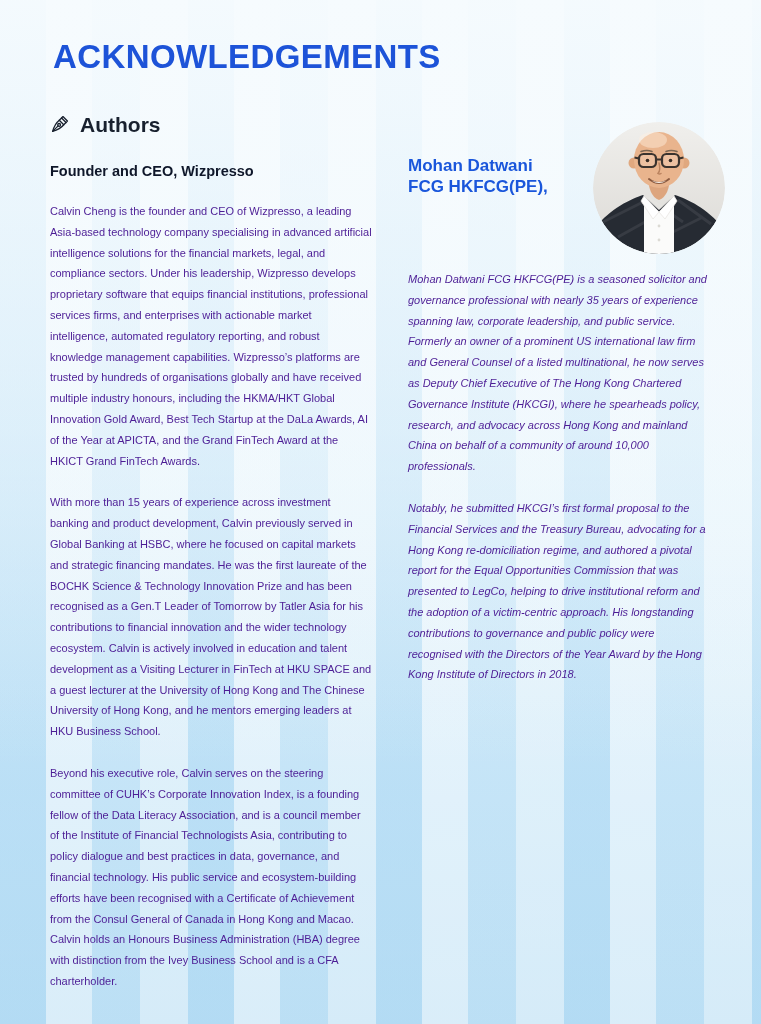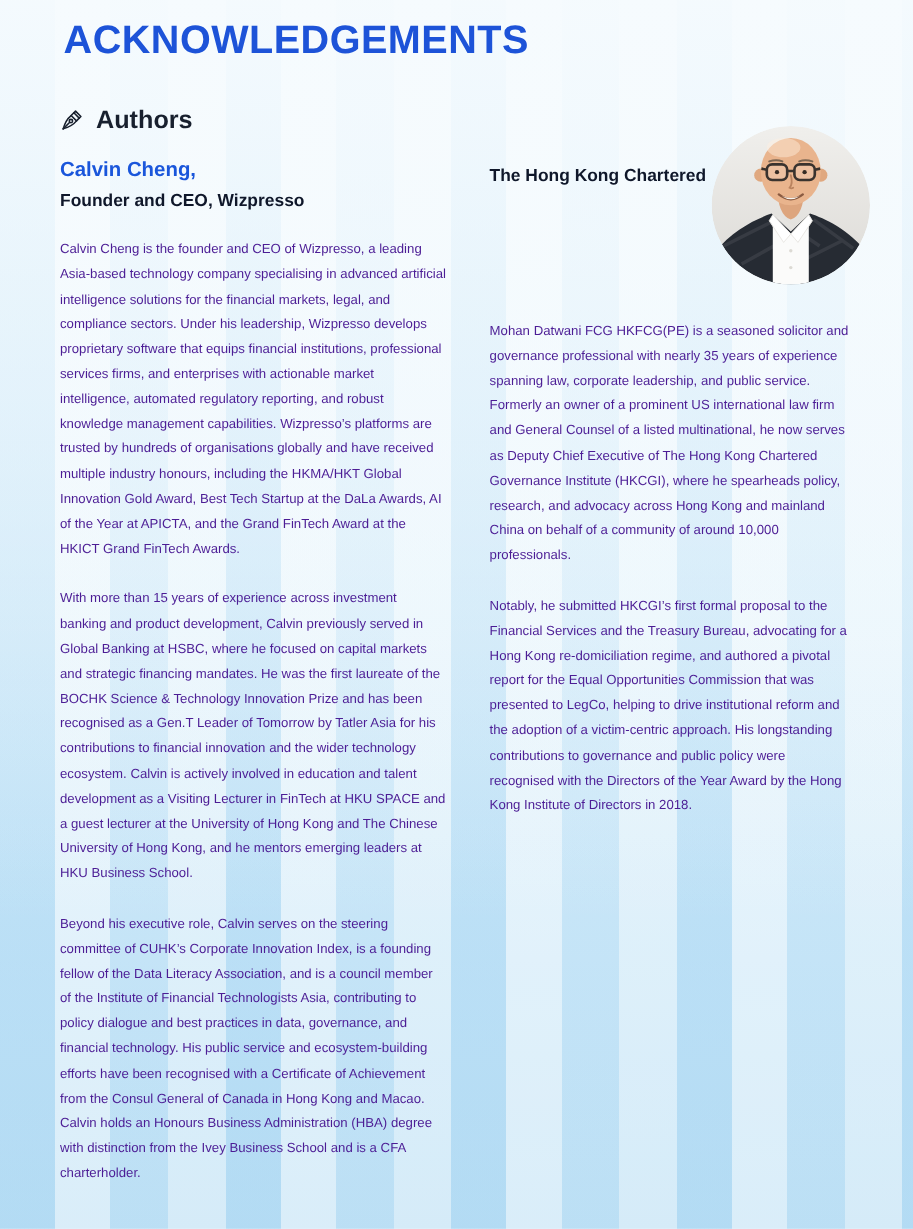--- a/index.html
+++ b/index.html
@@ -10,21 +10,21 @@
       linear-gradient(180deg, rgba(246,251,254,0.95) 0%, rgba(246,251,254,0.55) 35%, rgba(246,251,254,0) 75%),
       repeating-linear-gradient(90deg,
         rgba(130,196,238,0.30) 0px 46px,
         rgba(255,255,255,0.32) 46px 92px,
         rgba(130,196,238,0.18) 92px 140px,
         rgba(255,255,255,0.24) 140px 188px),
       linear-gradient(180deg,#f2fafd 0%,#e4f3fb 50%,#d3ebf9 78%,#c8e5f6 100%);
   }
   .page{position:relative;width:761px;height:1024px;box-sizing:border-box;padding:0 50px;}
   .doc-title{
-    margin:0;padding-top:16px;padding-left:3px;
+    margin:0;padding-top:40px;padding-left:3px;
     font-size:33px;font-weight:800;letter-spacing:0.4px;
     color:#1d53d8;line-height:1.0;
   }
   .section-heading{
     margin-top:40px;display:flex;align-items:flex-start;gap:9px;
     font-size:21px;font-weight:700;color:#18202e;
   }
   .section-heading .icon{width:21px;height:21px;display:inline-flex;}
   .columns{display:flex;gap:36px;margin-top:18px;}
   .col-left{width:322px;flex:0 0 322px;}
@@ -63,38 +63,38 @@
         <circle cx="10.4" cy="13.6" r="1.6"></circle>
         <path d="M3 21 L9.3 14.7"></path>
       </svg>
     </span>
     <span>Authors</span>
   </div>
 
   <div class="columns">
 
     <div class="col-left">
-      <h3 class="author-name">
-        <span class="line">Calvin Cheng,</span>
-      </h3>
       <div class="author-role">
         <span class="line">Founder and CEO, Wizpresso</span>
       </div>
       <div class="bio">
         <p>Calvin Cheng is the founder and CEO of Wizpresso, a leading Asia-based technology company specialising in advanced artificial intelligence solutions for the financial markets, legal, and compliance sectors. Under his leadership, Wizpresso develops proprietary software that equips financial institutions, professional services firms, and enterprises with actionable market intelligence, automated regulatory reporting, and robust knowledge management capabilities. Wizpresso’s platforms are trusted by hundreds of organisations globally and have received multiple industry honours, including the HKMA/HKT Global Innovation Gold Award, Best Tech Startup at the DaLa Awards, AI of the Year at APICTA, and the Grand FinTech Award at the HKICT Grand FinTech Awards.</p>
         <p>With more than 15 years of experience across investment banking and product development, Calvin previously served in Global Banking at HSBC, where he focused on capital markets and strategic financing mandates. He was the first laureate of the BOCHK Science &amp; Technology Innovation Prize and has been recognised as a Gen.T Leader of Tomorrow by Tatler Asia for his contributions to financial innovation and the wider technology ecosystem. Calvin is actively involved in education and talent development as a Visiting Lecturer in FinTech at HKU SPACE and a guest lecturer at the University of Hong Kong and The Chinese University of Hong Kong, and he mentors emerging leaders at HKU Business School.</p>
         <p>Beyond his executive role, Calvin serves on the steering committee of CUHK’s Corporate Innovation Index, is a founding fellow of the Data Literacy Association, and is a council member of the Institute of Financial Technologists Asia, contributing to policy dialogue and best practices in data, governance, and financial technology. His public service and ecosystem-building efforts have been recognised with a Certificate of Achievement from the Consul General of Canada in Hong Kong and Macao. Calvin holds an Honours Business Administration (HBA) degree with distinction from the Ivey Business School and is a CFA charterholder.</p>
       </div>
     </div>
 
     <div class="col-right">
       <div class="author-header">
         <div class="name-block">
+          <h3 class="author-name">
+            <span class="line">Mohan Datwani</span>
+            <span class="line">FCG HKFCG(PE),</span>
+          </h3>
           <div class="author-role">
-            <span class="line">The Hong Kong Chartered</span>
           </div>
         </div>
 
         <span class="portrait" role="img" aria-label="Mohan Datwani portrait photo">
           <svg viewBox="0 0 132 132" width="132" height="132">
             <defs>
               <clipPath id="pc">
                   <circle cx="66" cy="66" r="66"></circle>
                 </clipPath>
               <linearGradient id="bgg" x1="0" y1="0" x2="0" y2="1">
@@ -134,20 +134,20 @@
 
               <path d="M66 41 Q68 48 65 51.5 Q66.5 52.5 68 51.5" stroke="rgba(165,110,75,0.7)" stroke-width="1.5" fill="none" stroke-linecap="round"></path>
 
               <path d="M56 57 Q66 65 76 57" stroke="#8a5a40" stroke-width="2" fill="none" stroke-linecap="round"></path>
               <path d="M58.5 58.5 Q66 63.5 73.5 58.5 Q66 61.5 58.5 58.5 Z" fill="#f7f3ee"></path>
             </g>
           </svg>
         </span>
       </div>
 
-      <div class="bio" style="margin-top:14px;">
+      <div class="bio" style="margin-top:0;font-style:italic;">
         <p>Mohan Datwani FCG HKFCG(PE) is a seasoned solicitor and governance professional with nearly 35 years of experience spanning law, corporate leadership, and public service. Formerly an owner of a prominent US international law firm and General Counsel of a listed multinational, he now serves as Deputy Chief Executive of The Hong Kong Chartered Governance Institute (HKCGI), where he spearheads policy, research, and advocacy across Hong Kong and mainland China on behalf of a community of around 10,000 professionals.</p>
         <p>Notably, he submitted HKCGI’s first formal proposal to the Financial Services and the Treasury Bureau, advocating for a Hong Kong re-domiciliation regime, and authored a pivotal report for the Equal Opportunities Commission that was presented to LegCo, helping to drive institutional reform and the adoption of a victim-centric approach. His longstanding contributions to governance and public policy were recognised with the Directors of the Year Award by the Hong Kong Institute of Directors in 2018.</p>
       </div>
     </div>
 
   </div>
 </div>
 
 </body></html>

